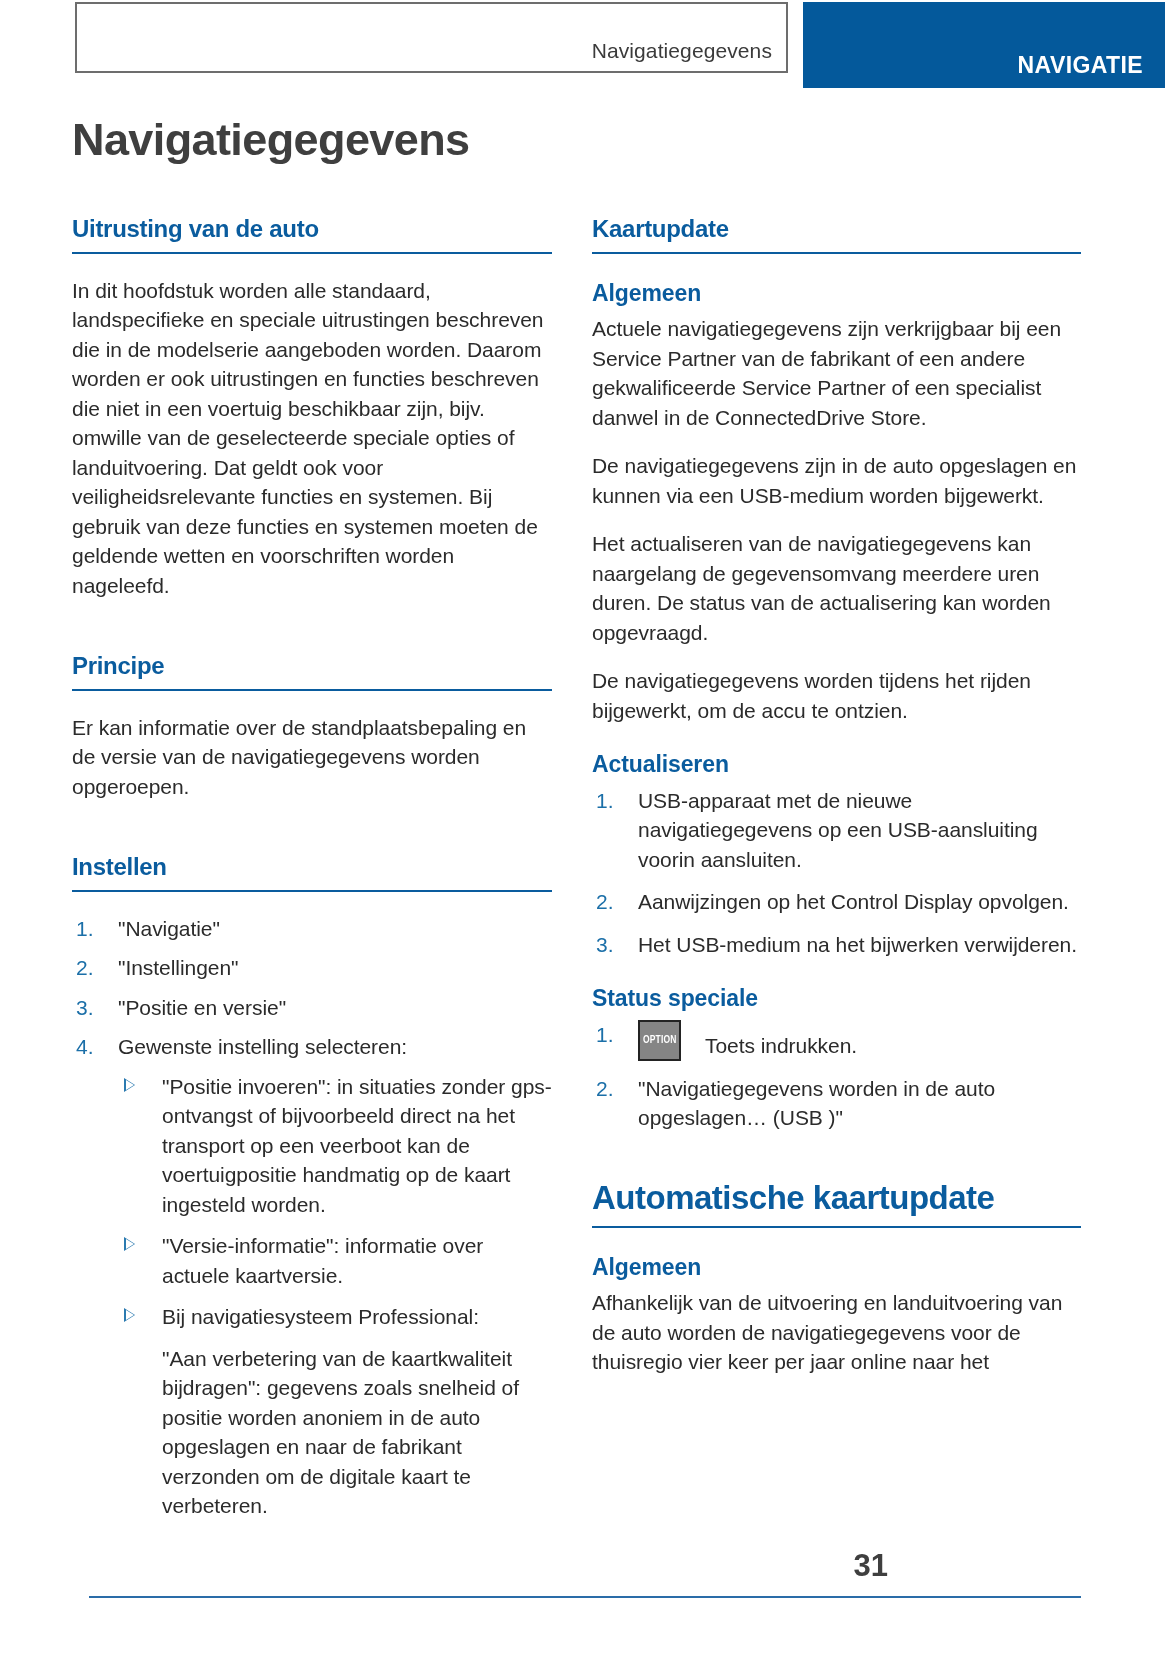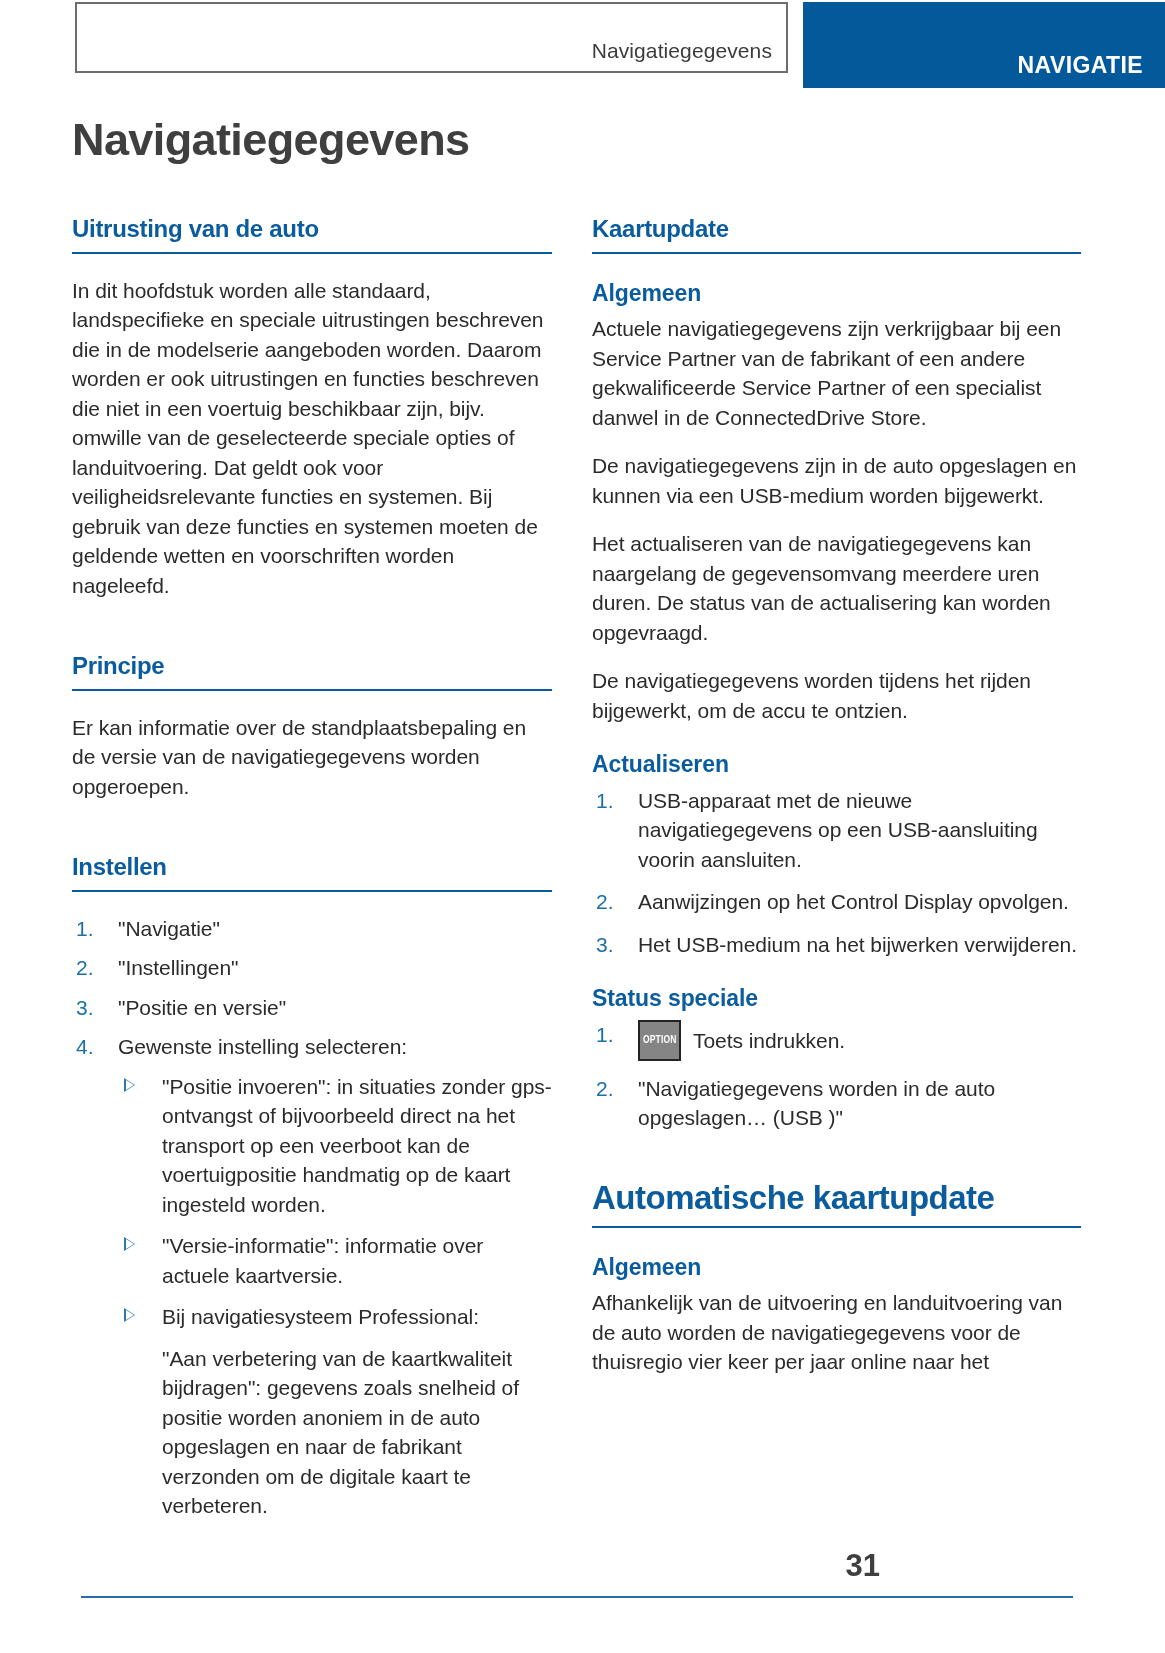--- a/index.html
+++ b/index.html
@@ -209,22 +209,22 @@
     line-height: 1.405;
     color: #2b2b2b;
     padding-left: 44px;
     letter-spacing: -0.05px;
   }
 
   
   li.with-key { display: block; }
   .key-row {
     display: flex;
-    align-items: center;
-    gap: 12px;
+    align-items: flex-end;
+    gap: 24px;
   }
   .key-btn {
     display: inline-flex;
     align-items: center;
     justify-content: center;
     width: 43px;
     height: 41px;
     background: #858585;
     border: 2px solid #232323;
     box-sizing: border-box;
@@ -235,21 +235,21 @@
     font-weight: bold;
     color: #ffffff;
     letter-spacing: 0.2px;
     transform: scaleX(0.85);
   }
   li.with-key::before { top: 9px; }
 
   
   .footer {
     position: absolute;
-    left: 4px;
+    left: 12px;
     top: 1560px;
     width: 948px;
     height: 60px;
   }
   .footer-rule {
     position: absolute;
     left: 77px;
     top: 36px;
     width: 992px;
     height: 2px;

